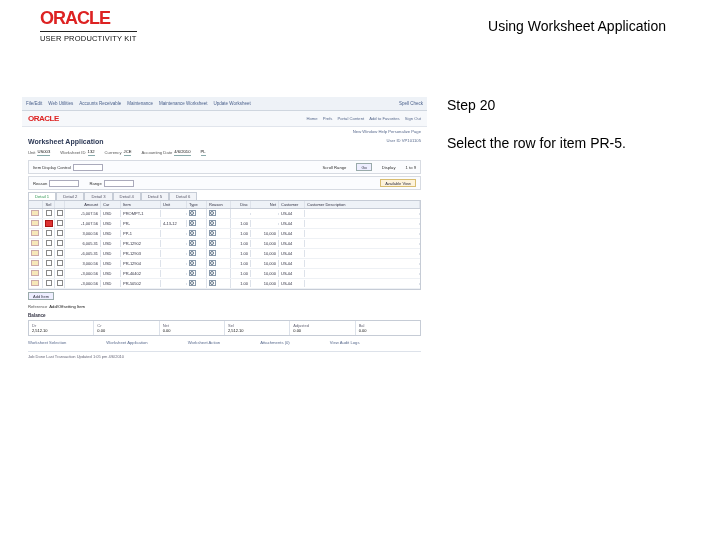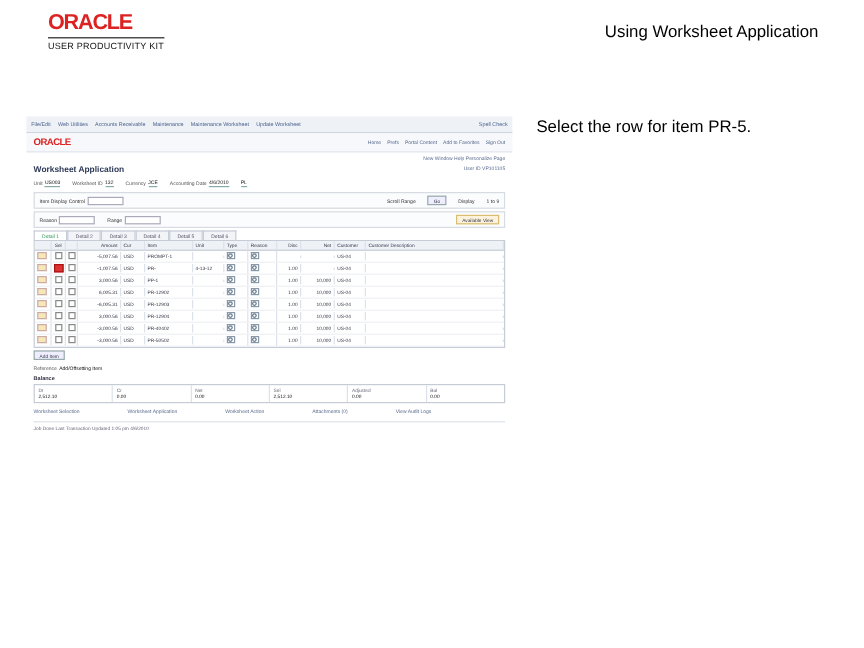--- a/index.html
+++ b/index.html
@@ -5,21 +5,21 @@
   * { box-sizing: border-box; margin: 0; padding: 0; }
   body { font-family: Arial, Helvetica, sans-serif; width: 720px; height: 540px; background: #fff; overflow: hidden; }
 
   .page { width: 720px; height: 540px; position: relative; }
 
   
   .top-header { display: flex; align-items: center; justify-content: space-between; padding: 8px 30px 4px 30px; }
   .brand-block { display: flex; flex-direction: column; margin-left: 10px; }
   .oracle-logo { font-family: Arial; font-weight: bold; color: #d22; font-size: 18px; letter-spacing: -1px; }
   .brand-sub { font-size: 7.5px; color: #111; letter-spacing: 0.2px; margin-top: 2px; border-top: 1px solid #222; padding-top: 2px; }
-  .doc-title { font-size: 14px; color: #000; margin-right: 8px; text-align: right; }
+  .doc-title { font-size: 14px; color: #000; margin-right: 24px; text-align: right; }
 
   .body-row { display: flex; margin-top: 50px; }
   .screenshot-box { width: 405px; height: 260px; margin-left: 22px; background: #fff; position: relative; font-size: 5px; color: #333; }
 
   
   .app-top { background: #eef2f7; border-bottom: 1px solid #cfd6df; height: 14px; display: flex; align-items: center; padding: 0 4px; justify-content: space-between; color: #4b618c; font-size: 4.5px; }
   .app-top .menu { display: flex; gap: 6px; }
   .app-top .menu span { white-space: nowrap; }
   .app-logo-row { display: flex; align-items: center; height: 16px; padding-left: 6px; background: #f6f8fb; border-bottom: 1px solid #e1e5ec; justify-content: space-between; }
   .app-logo-row .oracle-mini { color: #d22; font-weight: bold; font-size: 8px; letter-spacing: -0.5px; }
@@ -349,16 +349,17 @@
         <span>Worksheet Selection</span>
         <span>Worksheet Application</span>
         <span>Worksheet Action</span>
         <span>Attachments (0)</span>
         <span>View Audit Logs</span>
       </div>
       <div class="status-row">Job Done   Last Transaction Updated   1:05 pm   4/6/2010</div>
     </div>
 
     <div class="instruct">
+      <div class="step">Step 20</div>
       <div class="line">Select the row for item PR-5.</div>
     </div>
   </div>
 </div>
 
 </body></html>

